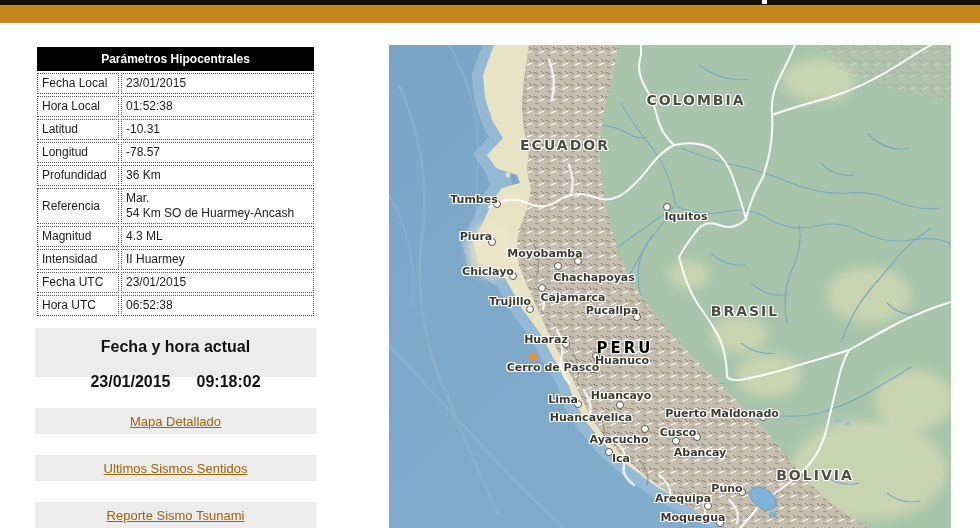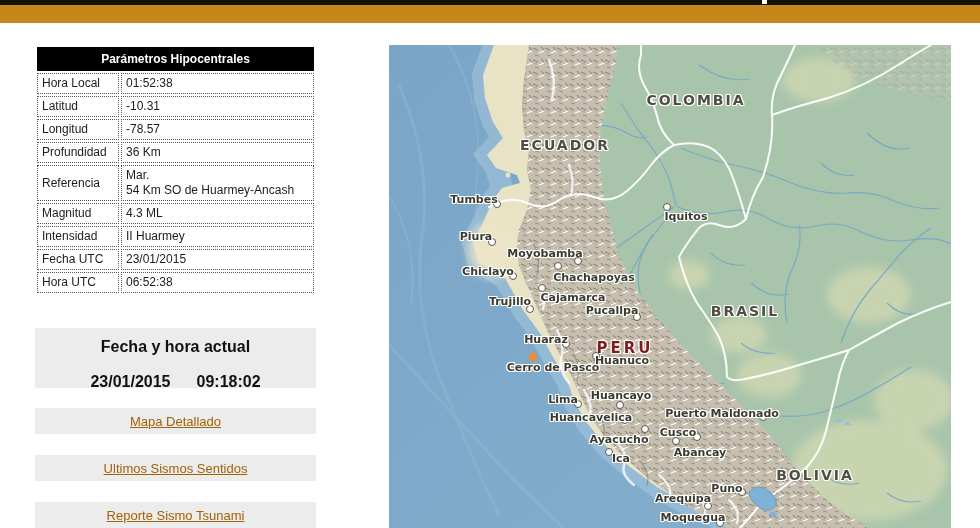--- a/index.html
+++ b/index.html
@@ -13,21 +13,21 @@
   
   .params{position:absolute;left:35px;top:45px;width:281px;border-collapse:separate;
           border-spacing:2px;background:#fff;font-size:12px;color:#1c1c1c;}
   .params th{background:#000;color:#fff;font-weight:bold;font-size:12px;text-align:center;
              padding:4px 2px;border:1px solid #000;}
   .params td{border:1px dotted #555;padding:2px 4px;line-height:15px;vertical-align:middle;}
   .params td.lbl{width:72px;}
   .params td.val{white-space:pre-line;}
 
   
-  .dt-box{position:absolute;left:35px;top:328px;width:281px;height:60px;background:#ECECEC;
+  .dt-box{position:absolute;left:35px;top:328px;width:281px;height:49px;background:#ECECEC;
           text-align:center;color:#111;}
   .dt-title{font-size:16px;font-weight:bold;margin-top:10px;}
   .dt-line{font-size:16px;font-weight:bold;margin-top:17px;}
   .dt-line .dt-time{margin-left:26px;}
 
   
   .links-col{position:absolute;left:35px;top:408px;width:281px;}
   .link-bar{width:281px;height:26px;background:#ECECEC;margin-bottom:21px;
             display:flex;align-items:center;justify-content:center;}
   .nav-link{color:#a16207;font-size:13px;text-decoration:underline;cursor:pointer;}
@@ -61,20 +61,24 @@
   <div class="cursor-tick"></div>
 
   <table class="params">
     <thead>
       <tr>
           <th colspan="2">Parámetros Hipocentrales</th>
         </tr>
     </thead>
     <tbody>
 
+        <tr>
+          <td class="lbl">Fecha Local</td>
+          <td class="val">23/01/2015</td>
+        </tr>
 
         <tr>
           <td class="lbl">Hora Local</td>
           <td class="val">01:52:38</td>
         </tr>
 
         <tr>
           <td class="lbl">Latitud</td>
           <td class="val">-10.31</td>
         </tr>
@@ -251,21 +255,21 @@
       <g fill="#8FC0DC">
         <rect x="446" y="374" width="7" height="3" rx="1.5"></rect>
         <rect x="456" y="377" width="5" height="3" rx="1.5"></rect>
       </g>
     </svg>
     <div id="map-labels">
         <div class="country-label halo" style="left: 166px; top: 100px; padding-left: 20px;">ECUADOR</div>
         <div class="country-label halo" style="left: 307px; top: 55px;">COLOMBIA</div>
         <div class="country-label halo" style="left: 356px; top: 266px;">BRASIL</div>
         <div class="country-label halo" style="left: 426px; top: 430px;">BOLIVIA</div>
-        <div class="country-label halo peru" style="left: 236px; top: 303px; color: #7f1d1d;">PERU</div>
+        <div class="country-label halo peru" style="left: 236px; top: 303px; color: #000000;">PERU</div>
         <div class="city-dot" style="left: 108px; top: 159px;"></div>
         <div class="city-label halo" style="left: 85px; top: 154px;">Tumbes</div>
         <div class="city-dot" style="left: 103px; top: 197px;"></div>
         <div class="city-label halo" style="left: 87px; top: 191px;">Piura</div>
         <div class="city-dot" style="left: 124px; top: 231px;"></div>
         <div class="city-label halo" style="left: 99px; top: 226px;">Chiclayo</div>
         <div class="city-dot" style="left: 169px; top: 221px;"></div>
         <div class="city-label halo" style="left: 156px; top: 208px;">Moyobamba</div>
         <div class="city-dot" style="left: 189px; top: 216px;"></div>
         <div class="city-label halo" style="left: 205px; top: 232px;">Chachapoyas</div>

